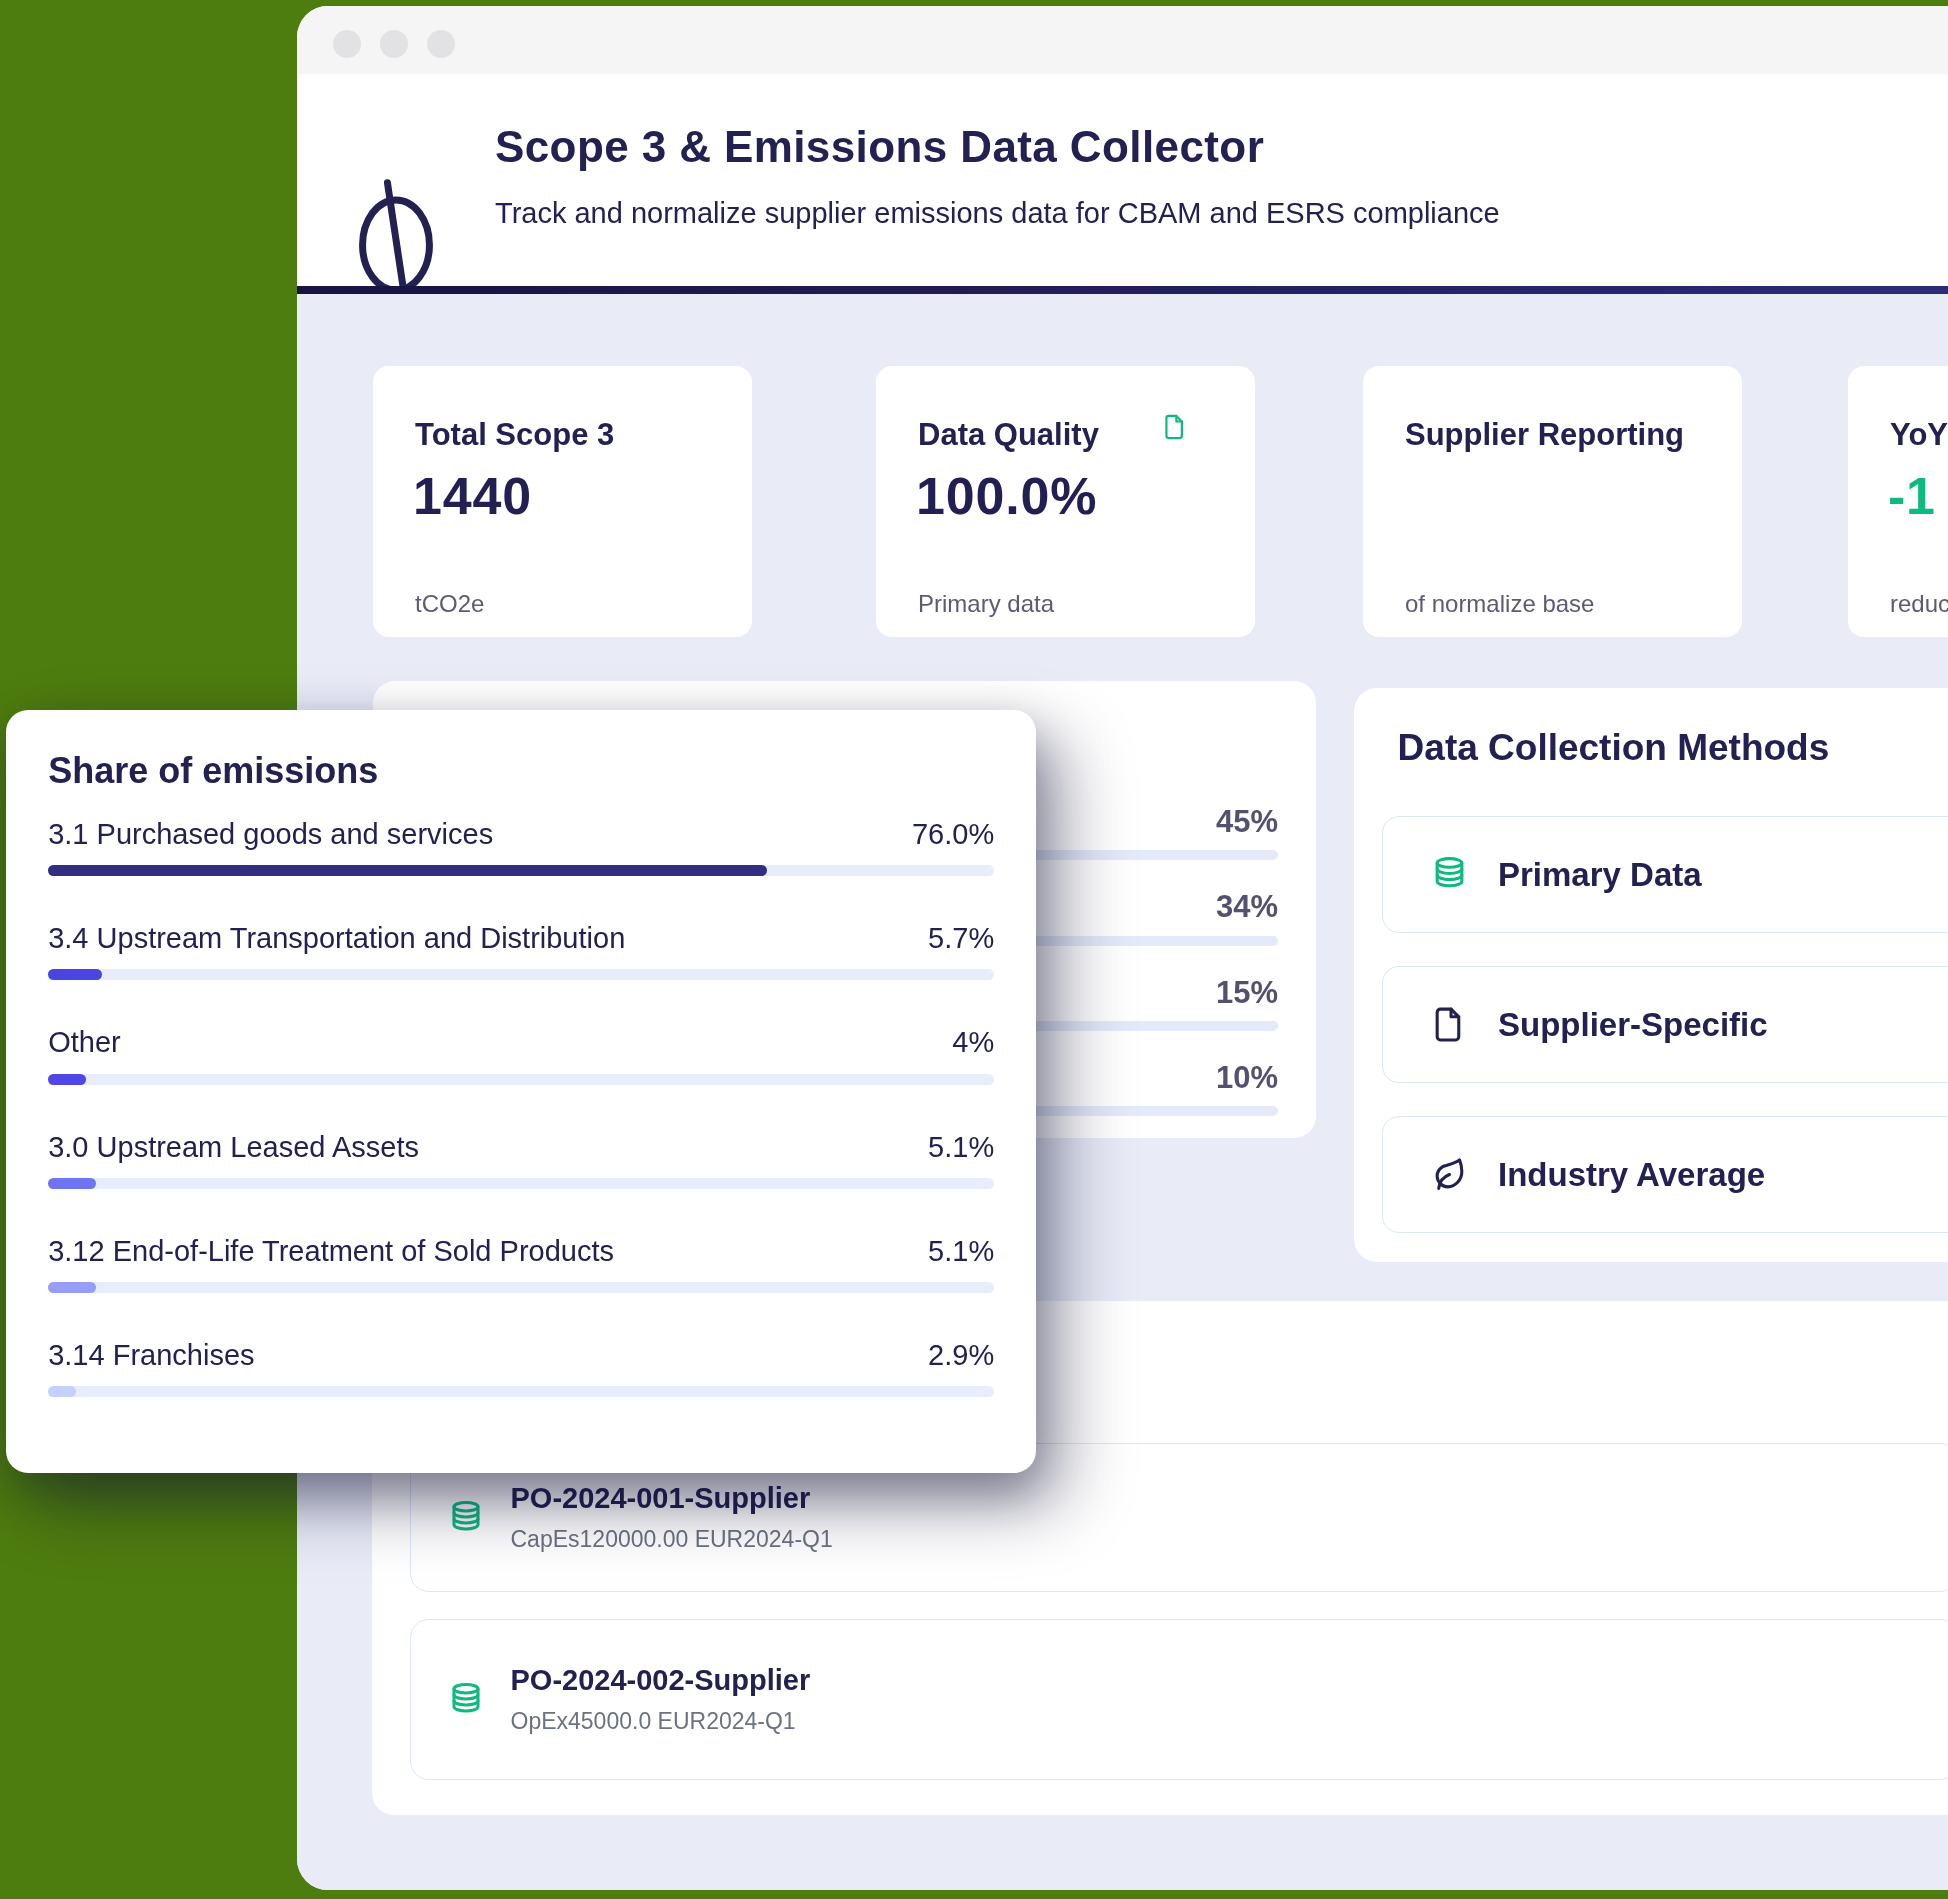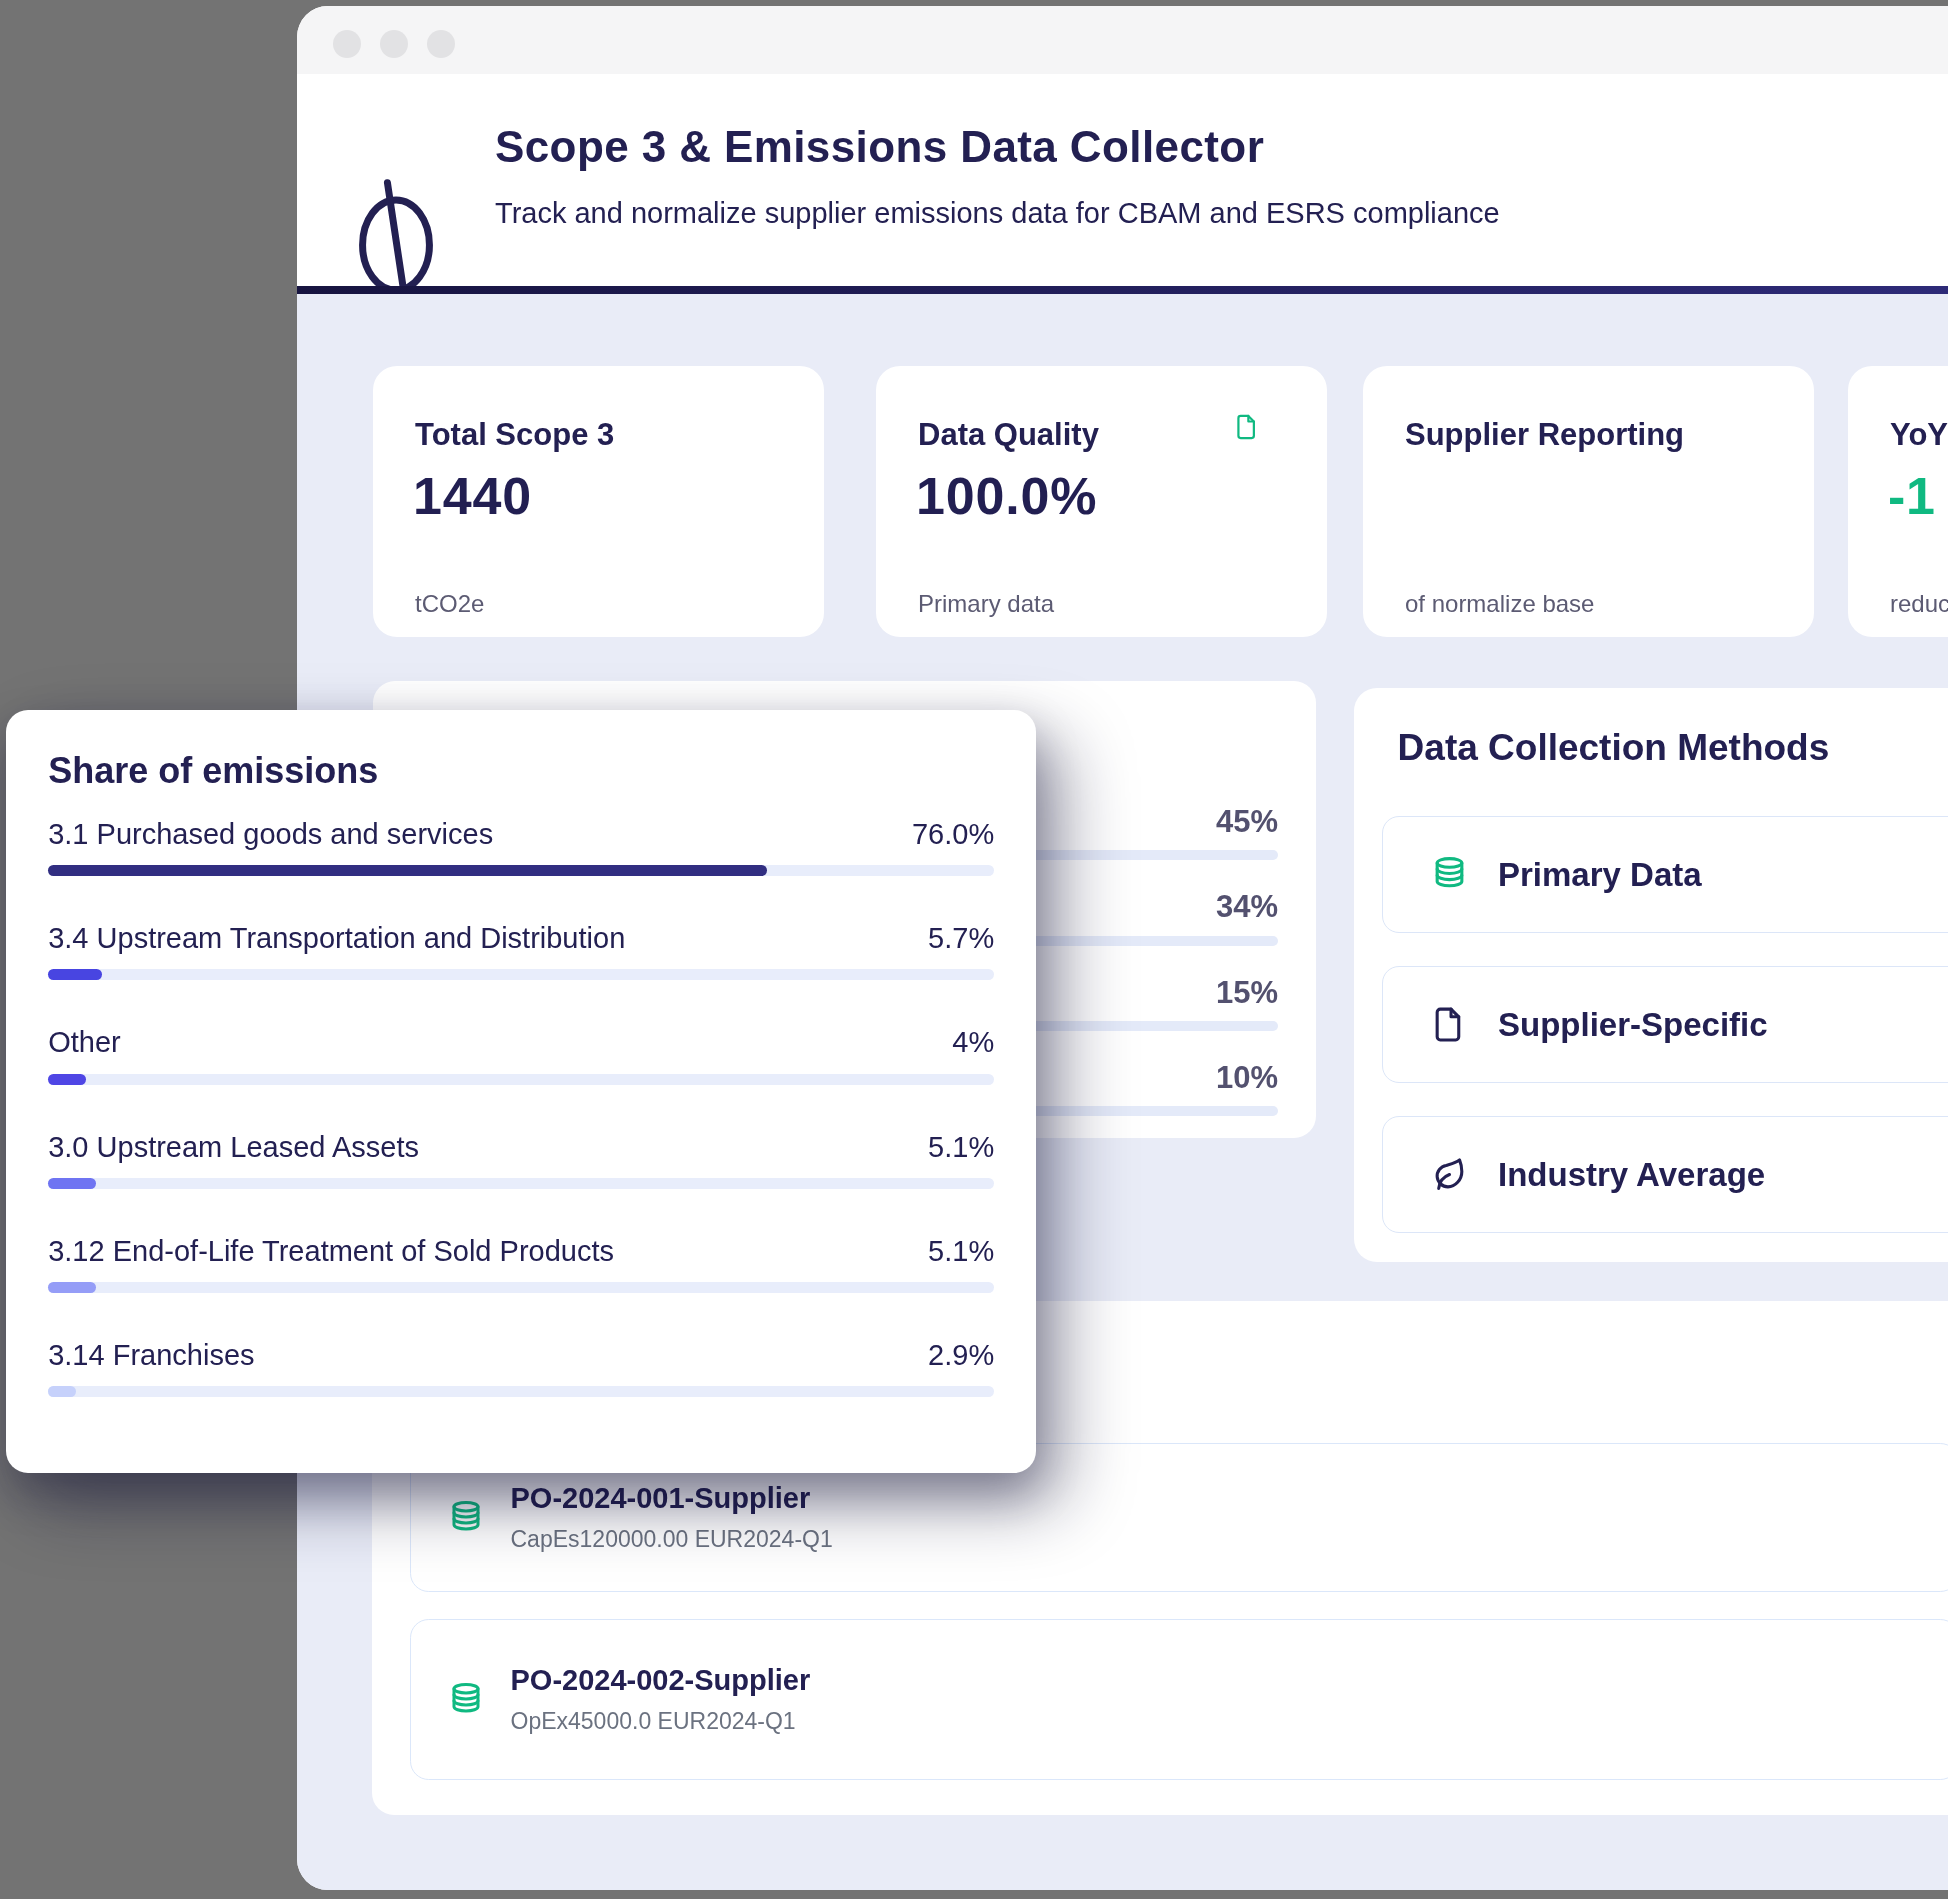--- a/index.html
+++ b/index.html
@@ -1,36 +1,36 @@
 <!DOCTYPE html>
 <html style="font-size:12.5px"><head>
 <meta charset="utf-8">
 <style>
   html,body{margin:0;padding:0;background:#000;}
-  #stage{position:relative;width:1949px;height:1899px;background:#737373;overflow:hidden;
+  #stage{position:relative;width:1949px;height:1899px;background:#4d7c0f;overflow:hidden;
          font-family:"Liberation Sans","DejaVu Sans",sans-serif;}
 
   
   .window{position:absolute;left:297px;top:6.2px;width:1930px;height:1884px;
           background:#ffffff;border-radius:31px;overflow:hidden;}
   .titlebar{position:absolute;left:0;top:0;width:100%;height:68px;background:#f5f5f6;}
   .dot{position:absolute;top:24px;width:28px;height:28px;border-radius:50%;background:#e2e2e4;}
   .dot.d1{left:36px}.dot.d2{left:83px}.dot.d3{left:130px}
 
   .header{position:absolute;left:0;top:68px;width:100%;height:212px;background:#fff;}
   .logo{position:absolute;left:56px;top:101px;width:86px;height:140px;color:#232052;}
   .app-title{position:absolute;left:198px;top:48px;font-size:44px;font-weight:700;color:#232052;letter-spacing:0.4px;}
   .app-sub{position:absolute;left:198px;top:123px;font-size:29px;font-weight:400;color:#232052;}
 
   .accent{position:absolute;left:0;top:280px;width:100%;height:7.8px;
           background:linear-gradient(90deg,#171440 0%,#312e81 100%);}
   .body-bg{position:absolute;left:0;top:288px;width:100%;height:1596px;background:#e9ecf7;}
 
   
-  .kpi{position:absolute;top:360px;width:451px;height:271px;background:#fff;border-radius:24px;}
+  .kpi{position:absolute;top:360px;width:379px;height:271px;background:#fff;border-radius:16px;}
   .kpi .k-label{position:absolute;left:42px;top:51px;font-size:31px;font-weight:600;color:#232052;}
   .kpi .k-value{position:absolute;left:40px;top:100px;font-size:52px;font-weight:700;color:#221f52;letter-spacing:0.8px;}
   .kpi .k-value.green{color:#10b981;}
   .kpi .k-sub{position:absolute;left:42px;top:224px;font-size:24px;font-weight:400;color:#5c5b73;}
   .kpi .k-icon{position:absolute;right:67px;top:44px;width:26.5px;height:34px;color:#10b981;}
 
   
   .cardA{position:absolute;left:76px;top:675px;width:943px;height:457px;background:#fff;border-radius:22px;
          padding:0;box-sizing:border-box;}
   .cardA .rows{padding:121px 38px 0 44px;}

